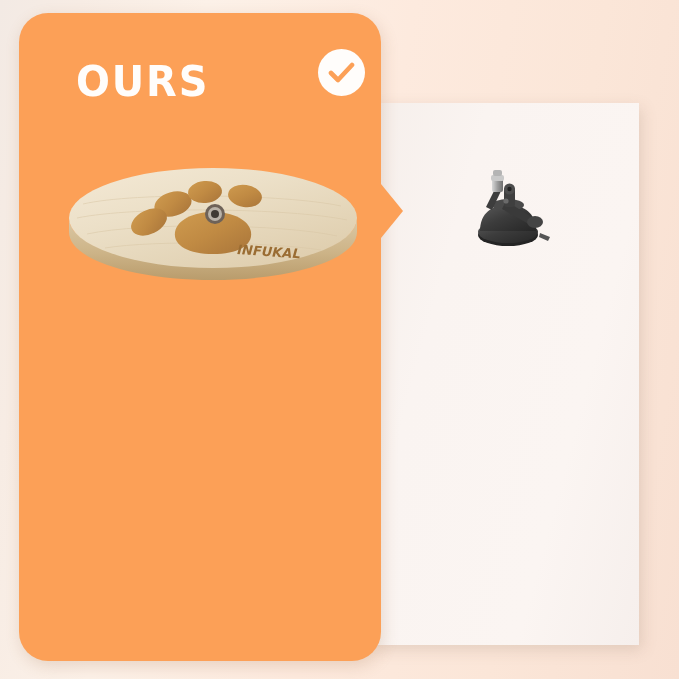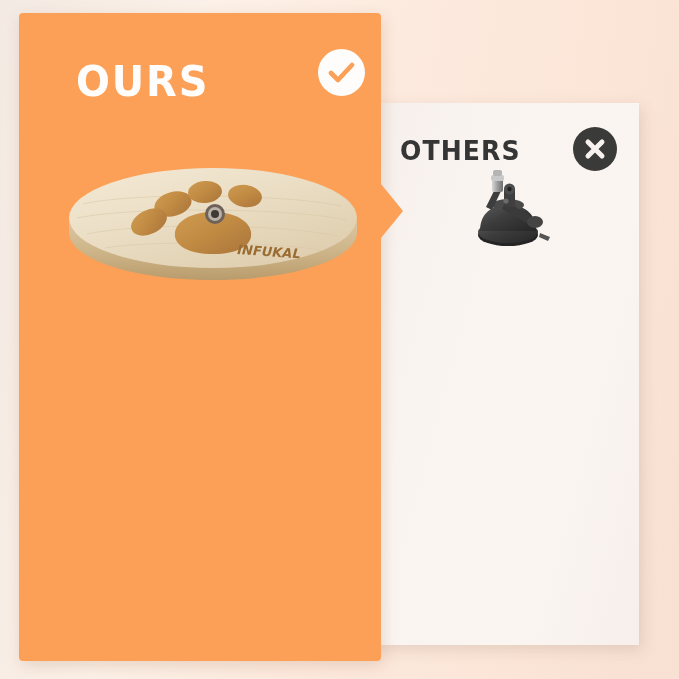--- a/index.html
+++ b/index.html
@@ -62,21 +62,21 @@
     left:88px; top:62px;
     width:92px; height:92px;
   }
 
   
   #ours-panel {
     position:absolute;
     left:19px; top:13px;
     width:362px; height:648px;
     background:#fca057;
-    border-radius:4px;
+    border-radius:29px;
     box-shadow:2px 5px 16px rgba(150,100,60,0.20);
     z-index:2;
   }
   
   #ours-arrow {
     position:absolute;
     left:381px; top:184px;
     width:0; height:0;
     border-top:27px solid transparent;
     border-bottom:27px solid transparent;
@@ -147,29 +147,20 @@
   #others-list { left:398px; top:330px; width:228px; }
   #others-list .num { font-size:32px; color:#2e2e2c; letter-spacing:-1px; }
   #others-list .txt { right:0; width:190px; font-size:15.5px; color:#2e2e2c; }
   #others-list .divider { left:2px; width:226px; border-top-color:#2e2e2c; border-top-width:3.5px; }
 </style>
 </head>
 <body>
 
 <div id="others-panel">
 
-  <div id="others-head">
-    <div id="others-title">OTHERS</div>
-
-    <div id="x-badge">
-      <svg width="24" height="24" viewBox="0 0 24 24" aria-hidden="true">
-        <path d="M5 5 L19 19 M19 5 L5 19" stroke="#f7f2ee" stroke-width="5" stroke-linecap="round"></path>
-      </svg>
-    </div>
-  </div>
 
   <div id="others-product">
     <svg width="92" height="92" viewBox="0 0 92 92" aria-hidden="true">
       <defs>
         <linearGradient id="cupG" x1="0" y1="0" x2="1" y2="1">
           <stop offset="0%" stop-color="#5a5a5a"></stop>
           <stop offset="45%" stop-color="#3c3c3c"></stop>
           <stop offset="100%" stop-color="#262626"></stop>
         </linearGradient>
         <linearGradient id="metalG" x1="0" y1="0" x2="1" y2="0">

